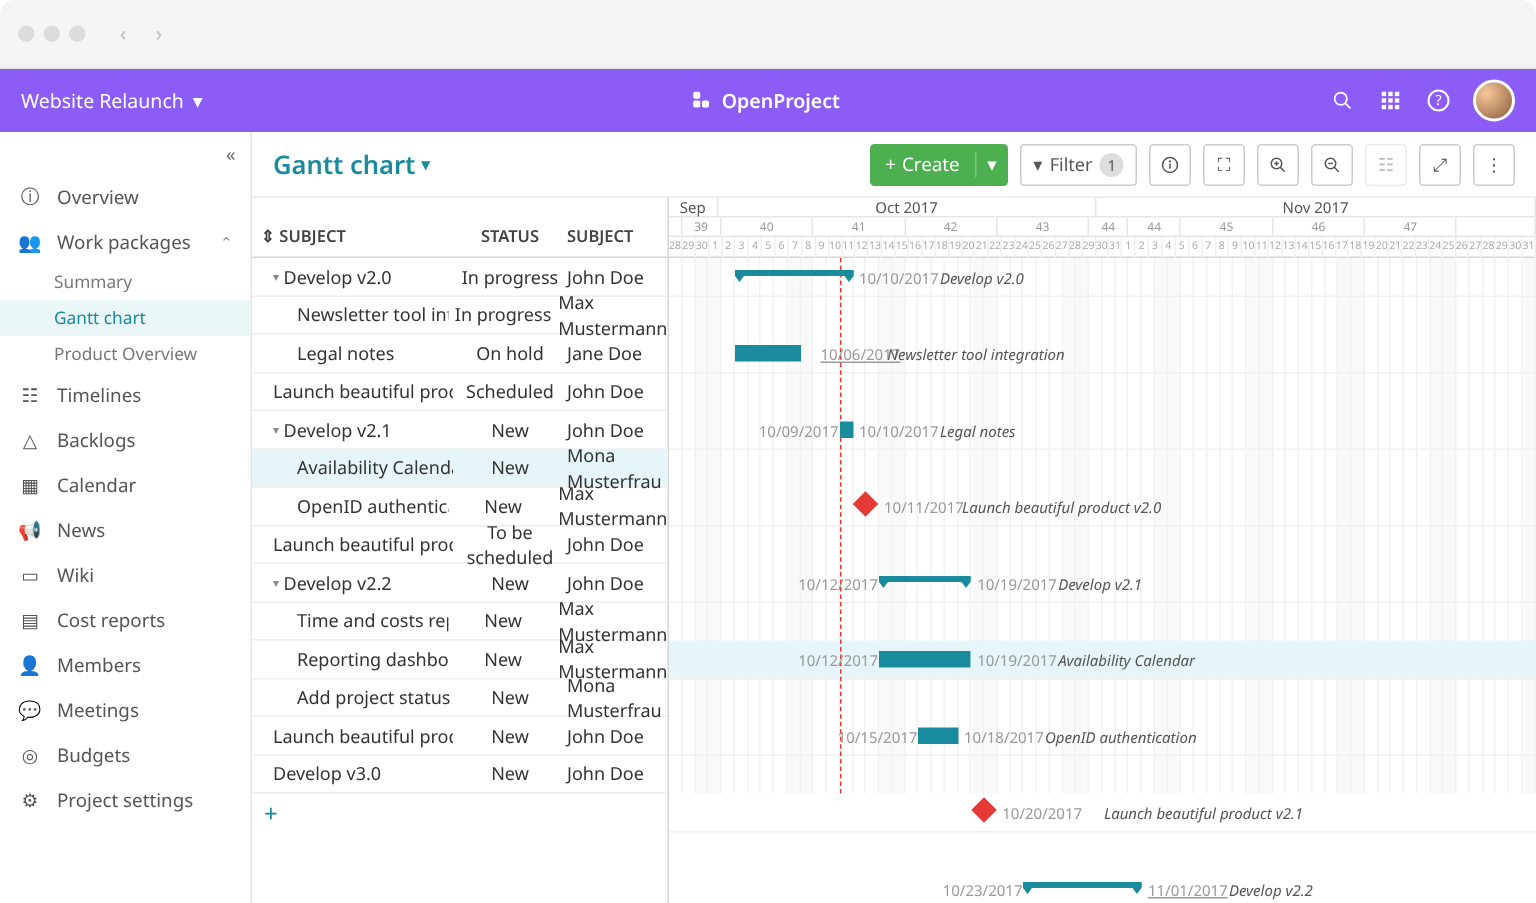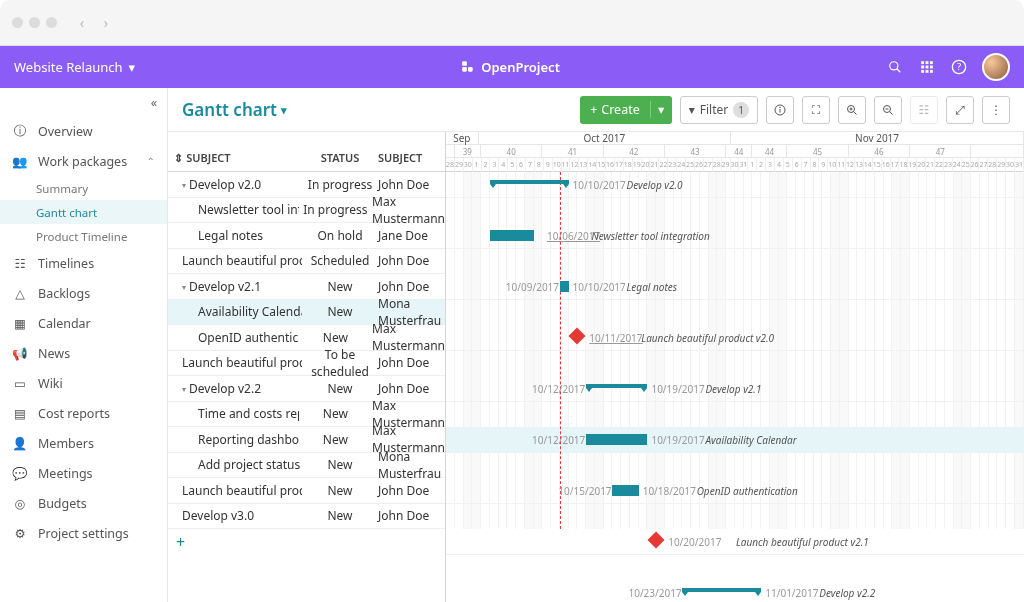--- a/index.html
+++ b/index.html
@@ -145,21 +145,21 @@
           <span class="ic">ⓘ</span>
           <span>Overview</span>
         </div>
         <div class="sb-item">
           <span class="ic">👥</span>
           <span>Work packages</span>
           <span class="sb-exp">⌃</span>
         </div>
         <div class="sb-sub">Summary</div>
         <div class="sb-sub active">Gantt chart</div>
-        <div class="sb-sub">Product Timeline</div>
+        <div class="sb-sub">Product Overview</div>
         <div class="sb-item">
           <span class="ic">☷</span>
           <span>Timelines</span>
         </div>
         <div class="sb-item">
           <span class="ic">△</span>
           <span>Backlogs</span>
         </div>
         <div class="sb-item">
           <span class="ic">▦</span>
@@ -499,21 +499,21 @@
               <div class="tasklabel" style="left: 145.576px;">Newsletter tool integration</div>
             </div>
             <div class="grow" style="top: 51px;">
               <div class="bar" style="left: 113.848px; width: 8.75758px;"></div>
               <div class="datelabel" style="left: 59.8485px;">10/09/2017</div>
               <div class="datelabel" style="left: 126.606px;">10/10/2017</div>
               <div class="tasklabel" style="left: 180.606px;">Legal notes</div>
             </div>
             <div class="grow" style="top: 76.5px;">
               <div class="milest" style="left: 125.364px;"></div>
-              <div class="datelabel" style="left: 143.364px; text-decoration: underline;">10/11/2017</div>
+              <div class="datelabel" style="left: 143.364px;">10/11/2017</div>
               <div class="tasklabel" style="left: 195.364px;">Launch beautiful product v2.0</div>
             </div>
             <div class="grow" style="top: 102px;">
               <div class="bar summary" style="left: 140.121px; width: 61.303px;"></div>
               <div class="datelabel" style="left: 86.1212px;">10/12/2017</div>
               <div class="datelabel" style="left: 205.424px;">10/19/2017</div>
               <div class="tasklabel" style="left: 259.424px;">Develop v2.1</div>
             </div>
             <div class="grow hl" style="top: 127.5px;">
               <div class="bar" style="left: 140.121px; width: 61.303px;"></div>
@@ -528,20 +528,20 @@
               <div class="tasklabel" style="left: 250.667px;">OpenID authentication</div>
             </div>
             <div class="grow" style="top: 178.5px;">
               <div class="milest" style="left: 204.182px;"></div>
               <div class="datelabel" style="left: 222.182px;">10/20/2017</div>
               <div class="tasklabel" style="left: 290px;">Launch beautiful product v2.1</div>
             </div>
             <div class="grow" style="top: 204px;">
               <div class="bar summary" style="left: 236.455px; width: 78.8182px;"></div>
               <div class="datelabel" style="left: 182.455px;">10/23/2017</div>
-              <div class="datelabel" style="left: 319.273px;">11/01/2017</div>
+              <div class="datelabel" style="left: 319.273px; text-decoration: underline;">11/01/2017</div>
               <div class="tasklabel" style="left: 373.273px;">Develop v2.2</div>
             </div>
           </div>
       </div>
     </div>
   </div>
 </div>
 
 </body></html>

